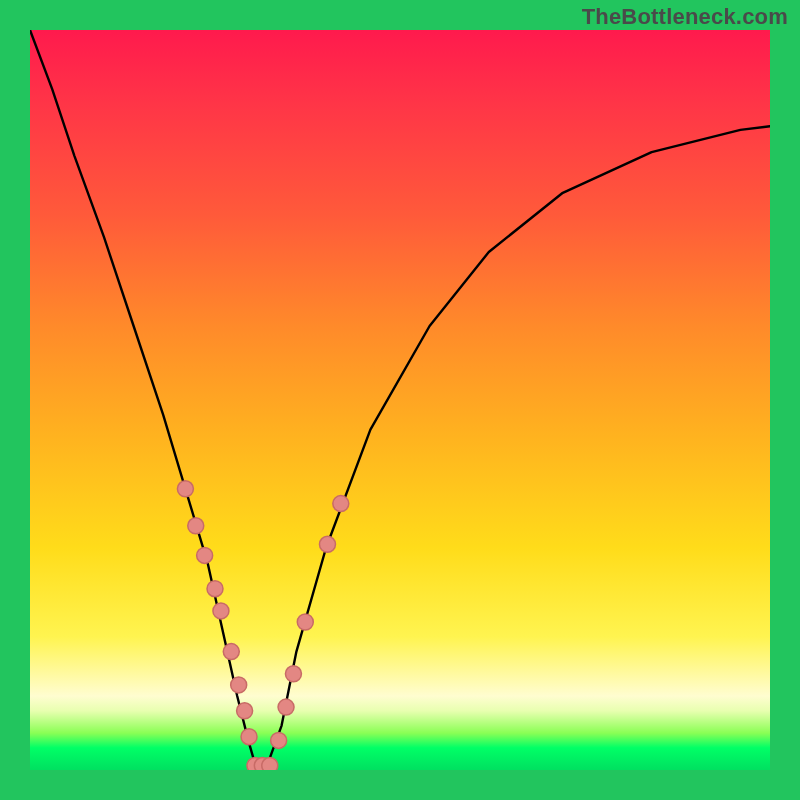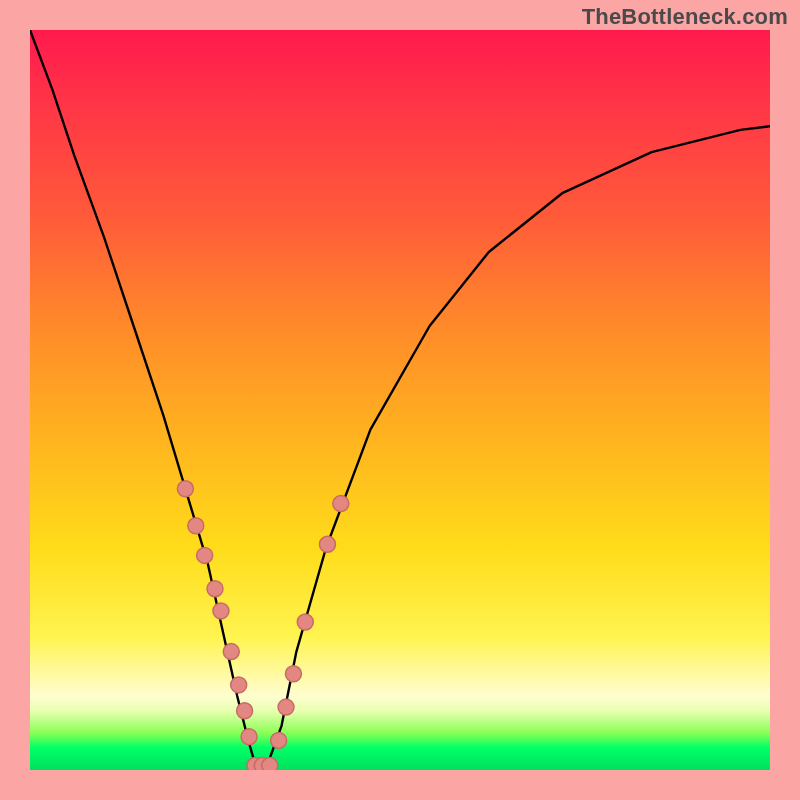--- a/index.html
+++ b/index.html
@@ -8,21 +8,21 @@
     width: 800px;
     height: 800px;
     background: #000;
     font-family: Arial, Helvetica, sans-serif;
     overflow: hidden;
   }
   .frame {
     position: relative;
     width: 800px;
     height: 800px;
-    background: #fca5a5;
+    background: #22c55e;
   }
   .plot {
     position: absolute;
     left: 30px;
     top: 30px;
     width: 740px;
     height: 740px;
     
     background: linear-gradient(
       to bottom,

